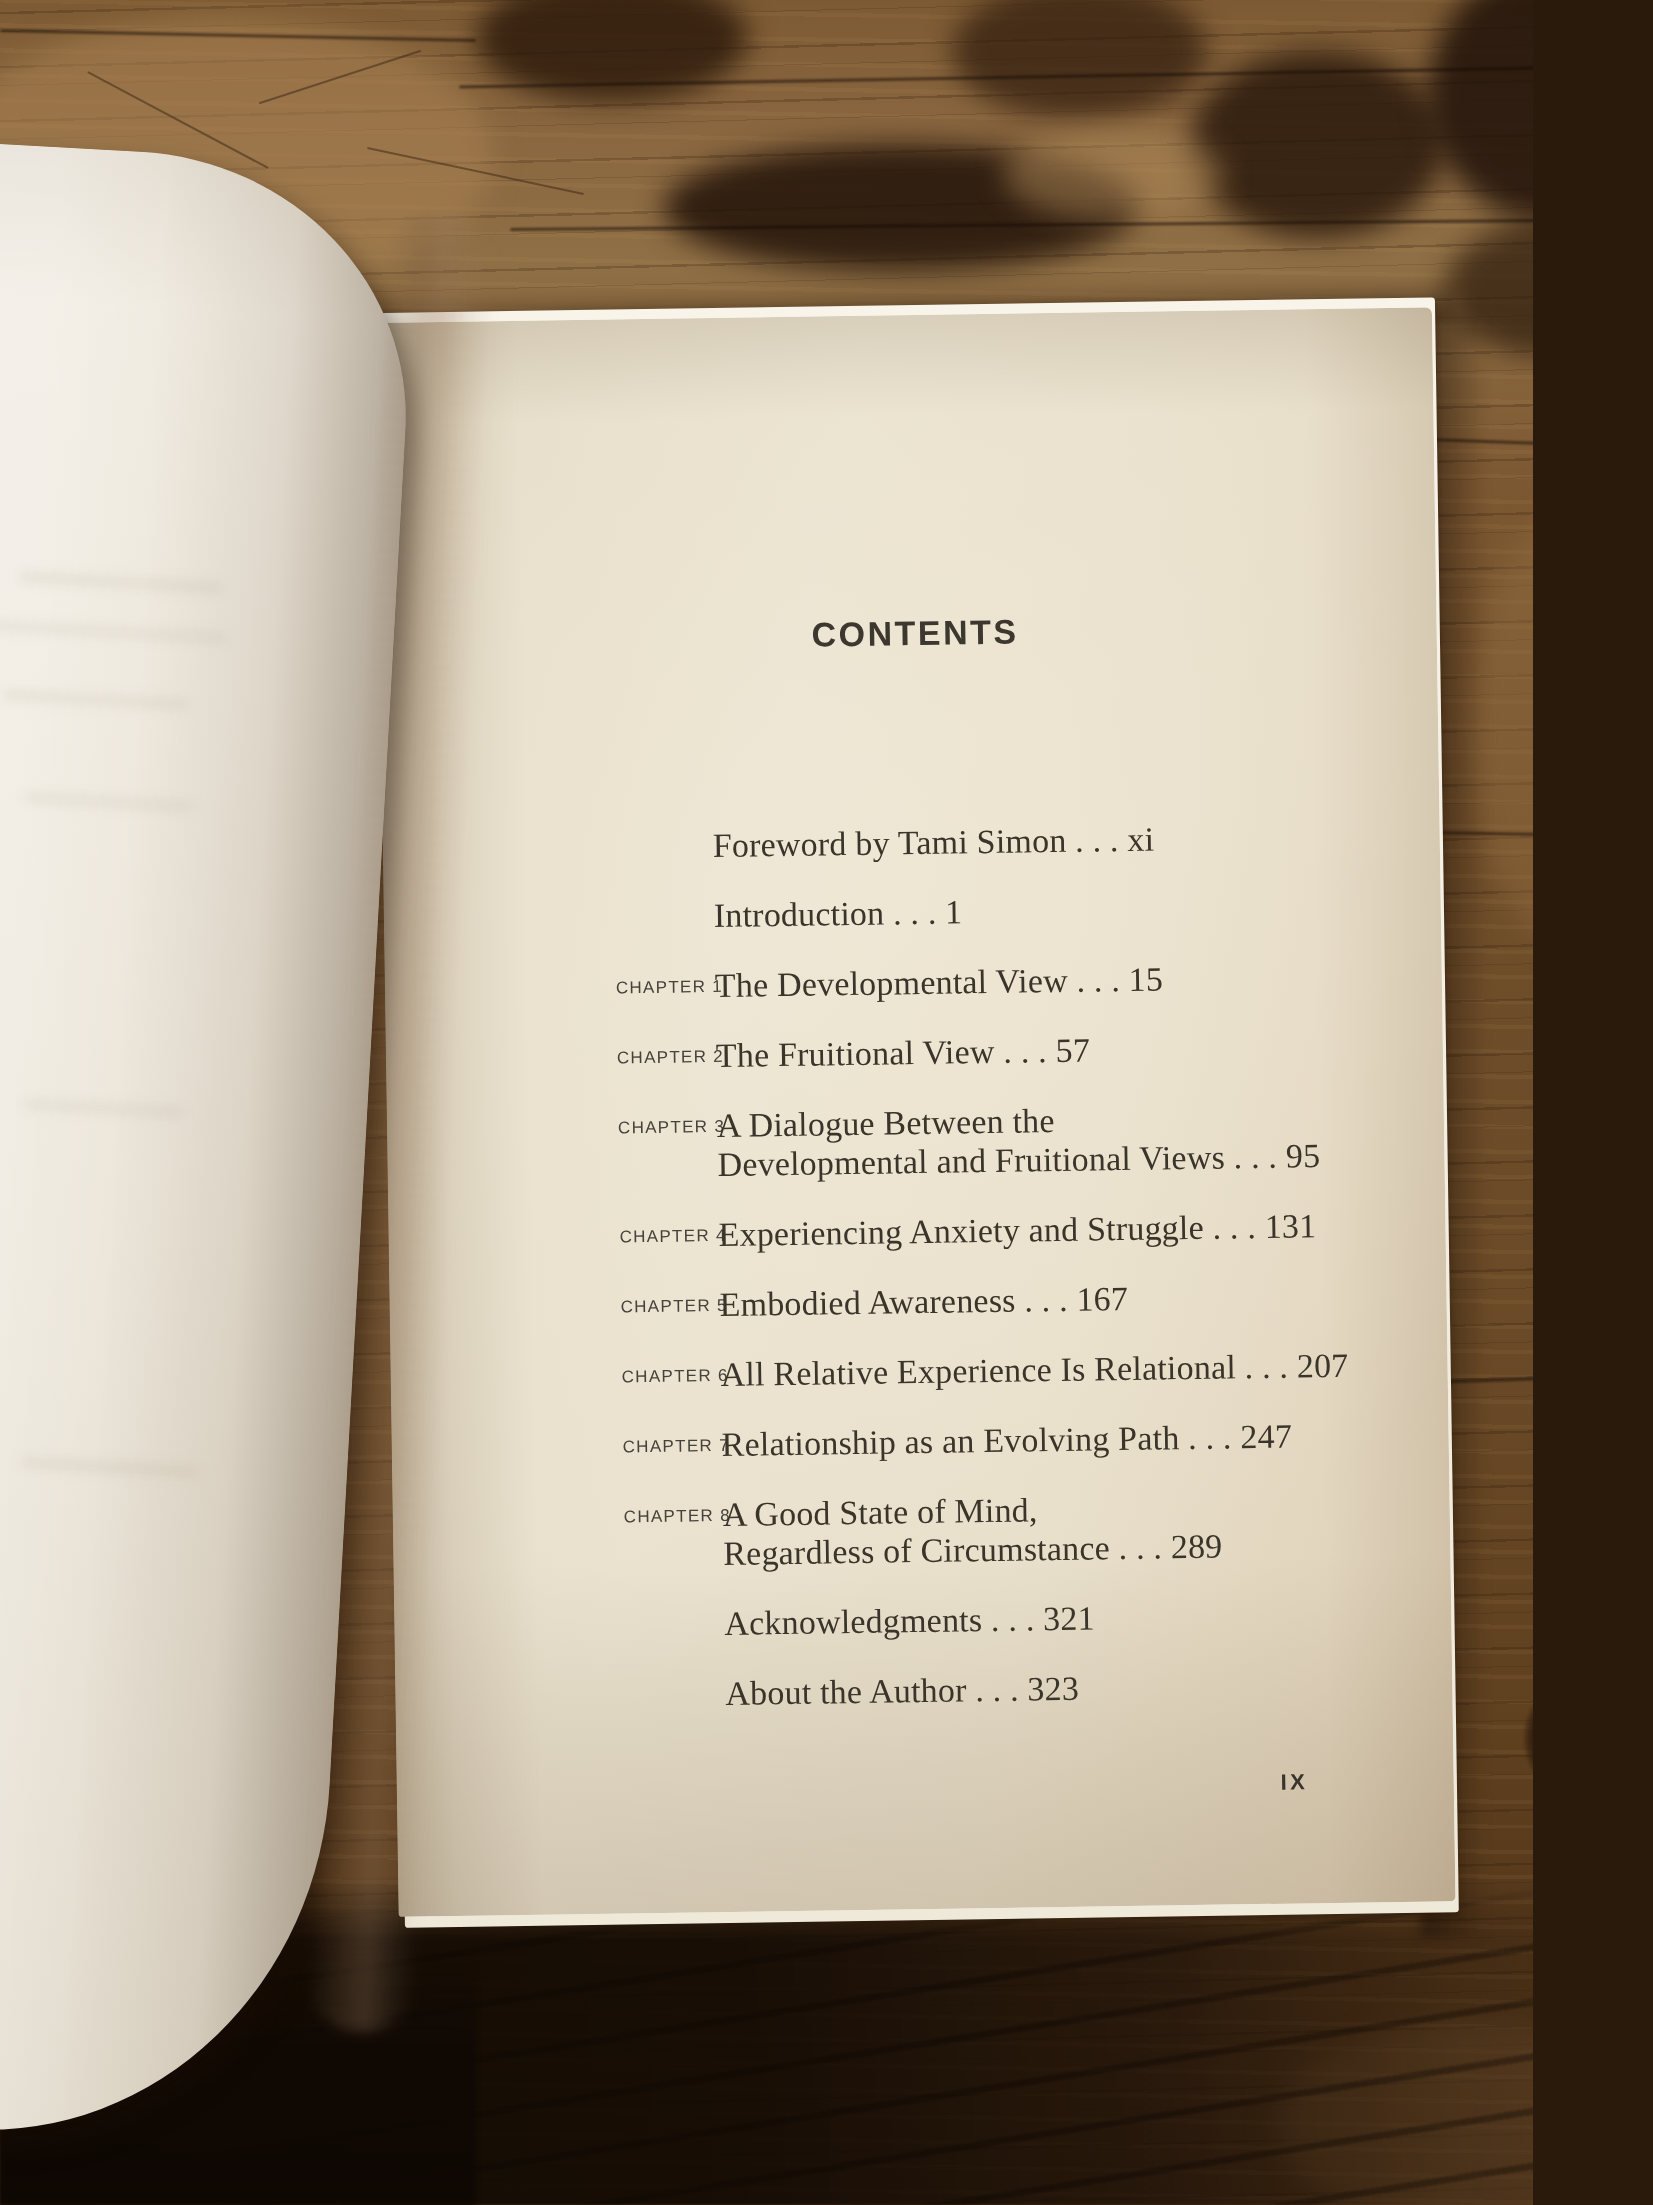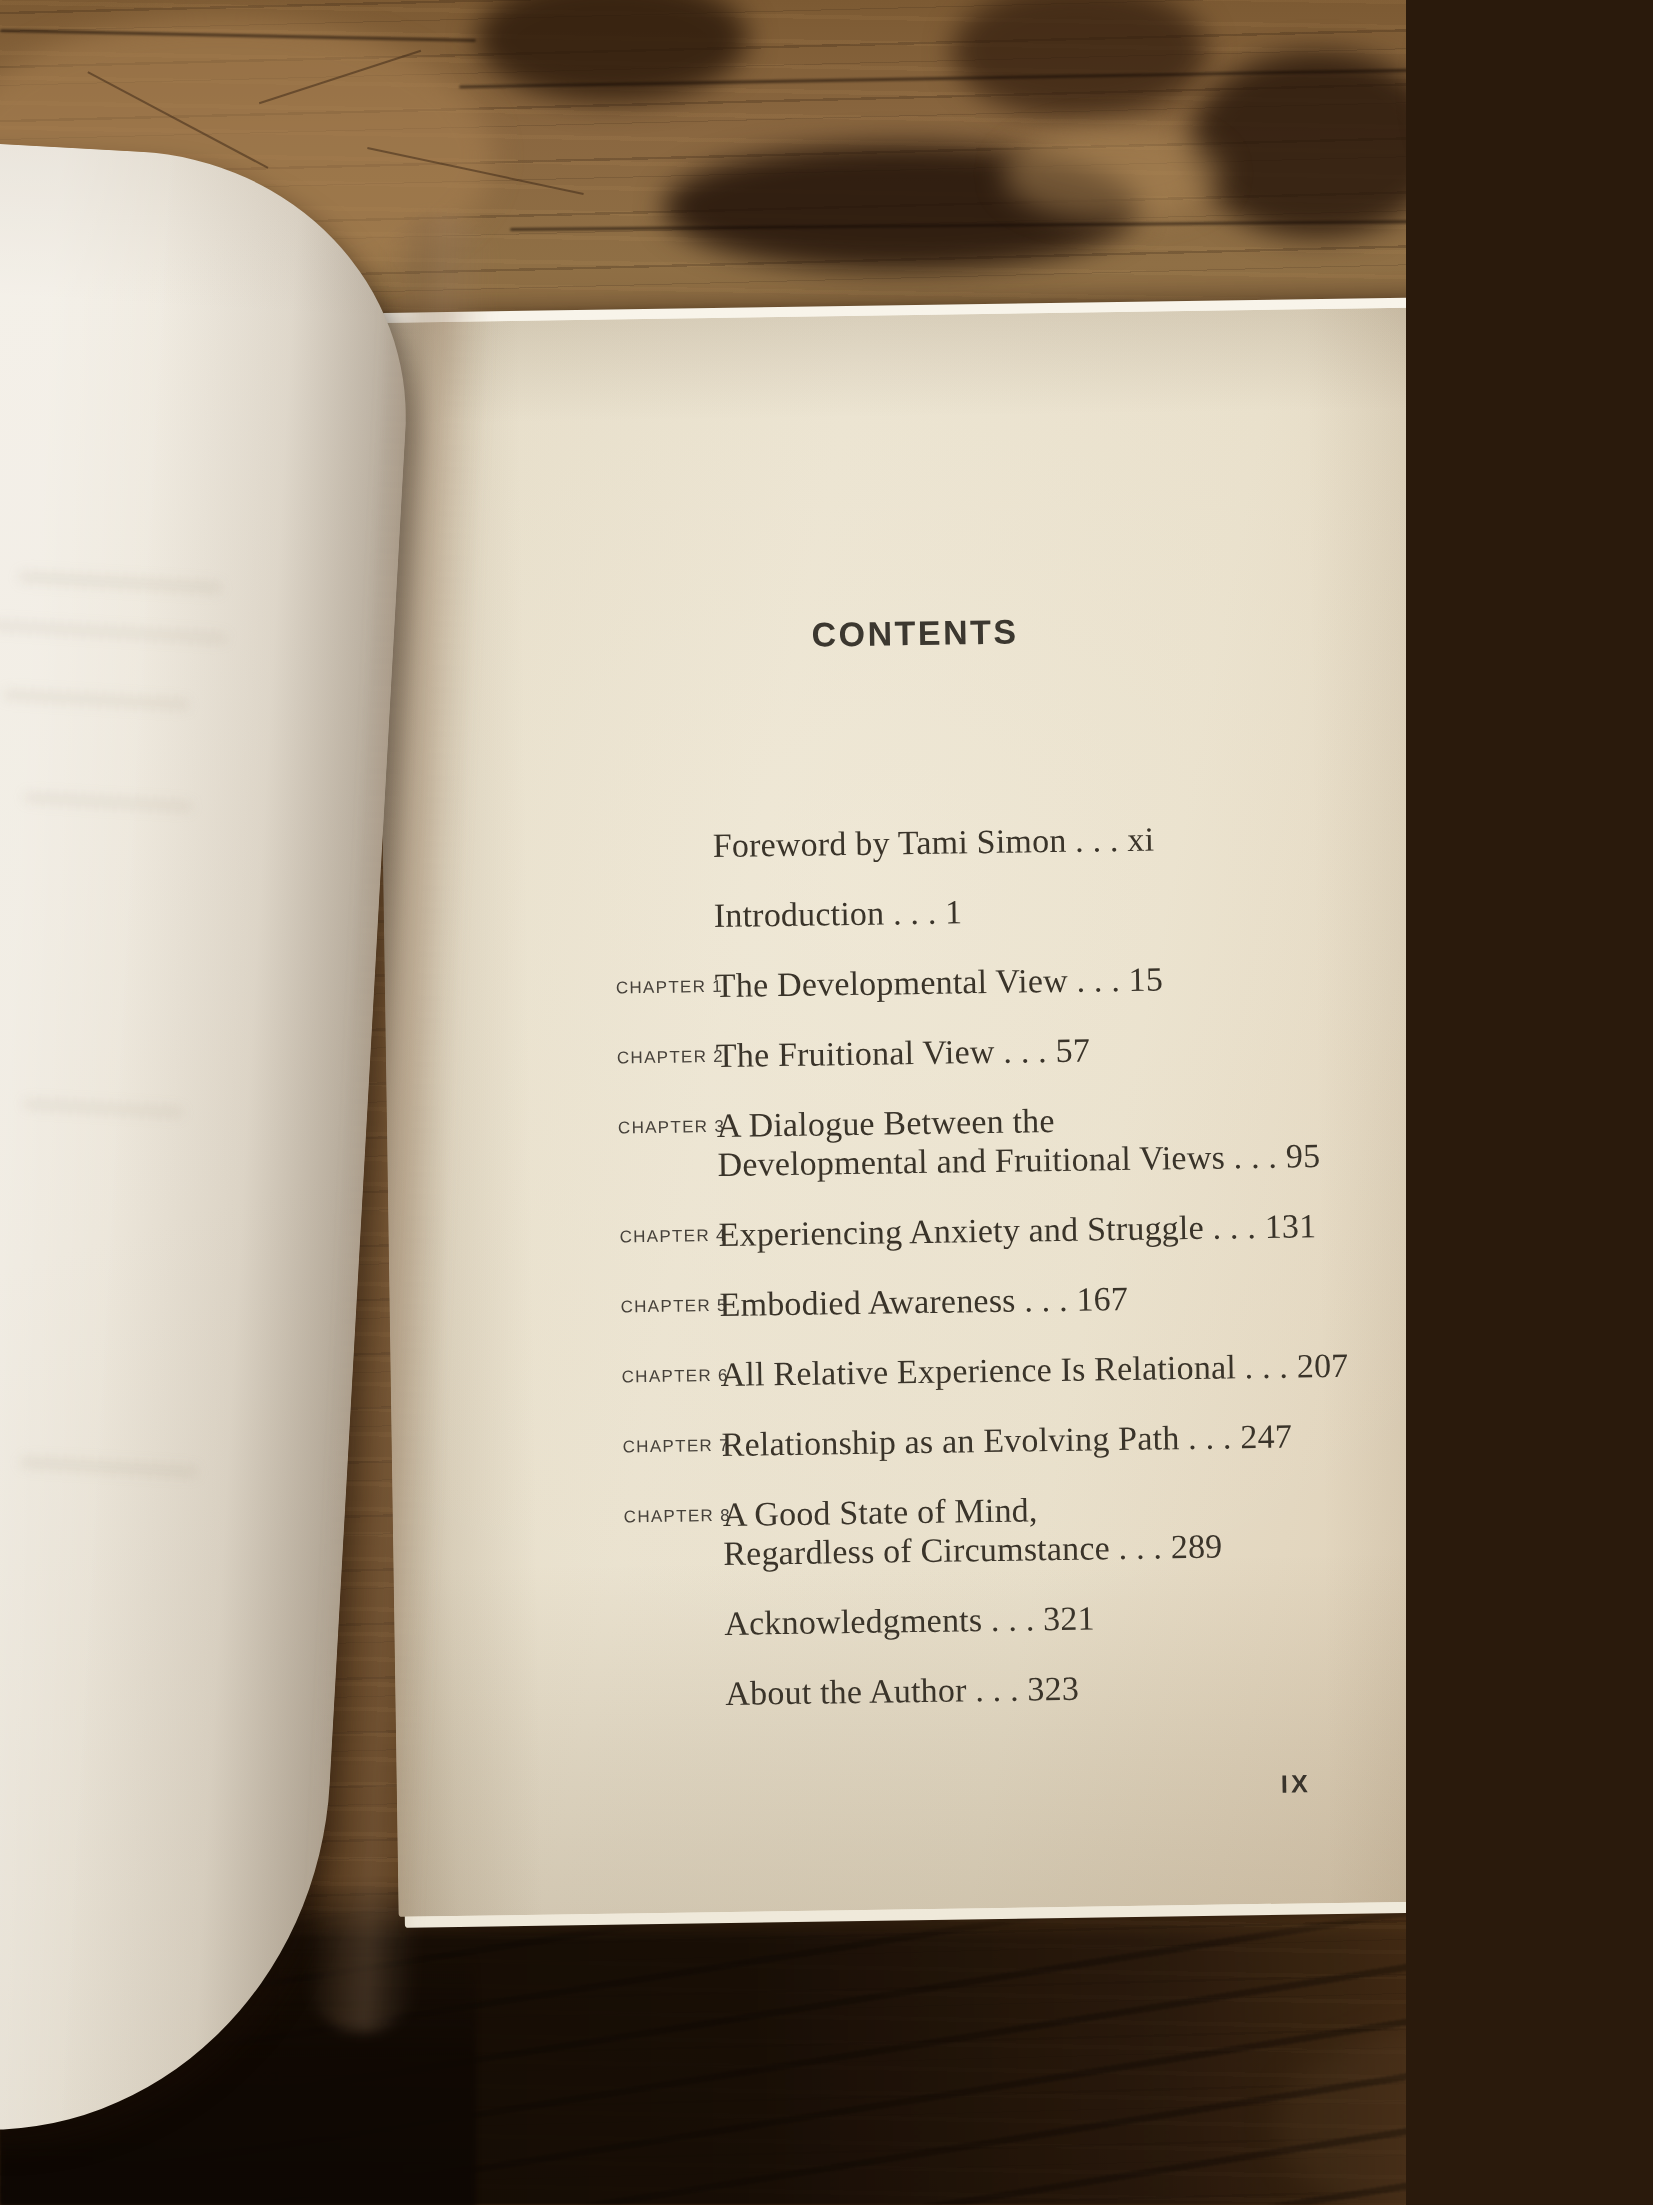--- a/index.html
+++ b/index.html
@@ -1,16 +1,16 @@
 <!DOCTYPE html>
 <html style="font-size:13.6px"><head>
 <meta charset="utf-8">
 <style>
   html,body{margin:0;padding:0;background:#2a1a0c;}
-  .stage{position:relative;width:1406px;height:2205px;overflow:hidden;
+  .stage{position:relative;width:1533px;height:2205px;overflow:hidden;
          font-family:"Liberation Serif",serif;}
 
   
   .wood{position:absolute;inset:0;
     background-image:
       repeating-linear-gradient(178.5deg, rgba(30,16,6,0) 0 12px, rgba(30,16,6,0.20) 12px 14.4px, rgba(30,16,6,0) 14.4px 31px, rgba(25,13,5,0.13) 31px 32px, rgba(25,13,5,0) 32px 54px),
       repeating-linear-gradient(181deg, rgba(215,170,110,0.07) 0 4.2px, rgba(215,170,110,0) 4.2px 25px),
       linear-gradient(180deg,#7c5a33 0%,#8a6740 6%,#8f6f45 12%,#7c5832 22%,#6f4e2a 40%,#6a4a27 60%,#5f401f 78%,#4c3117 100%);
   }
   .patch{position:absolute;border-radius:50%;filter:blur(13.6px);}
@@ -74,21 +74,21 @@
     font-family:"Liberation Sans",sans-serif;font-weight:700;font-size:34px;
     letter-spacing:2.5px;color:#3c3830;}
   .toc{position:absolute;left:231px;top:508px;width:790px;}
   .entry{display:flex;margin-bottom:31px;}
   .chap{flex:none;width:99px;padding-top:11px;
     font-family:"Liberation Sans",sans-serif;font-size:17px;letter-spacing:1.3px;
     color:#46413a;white-space:nowrap;}
   .lines{flex:1;font-family:"Liberation Serif",serif;font-size:34px;line-height:39px;
     color:#3a342a;letter-spacing:0.2px;}
   .pagenum{position:absolute;left:884px;top:1460px;
-    font-family:"Liberation Sans",sans-serif;font-weight:700;font-size:25px;
+    font-family:"Liberation Sans",sans-serif;font-weight:700;font-size:22px;
     letter-spacing:3.4px;color:#39342c;}
 </style>
 </head>
 <body>
 
 <div class="stage">
 
   <div class="wood"></div>
   <div class="patch" style="left:-51px;top:17px;width:544px;height:280px;background:rgba(170,130,82,0.55);"></div>
   <div class="patch" style="left:476px;top:-25.5px;width:272px;height:127px;background:rgba(40,22,9,0.8);"></div>

